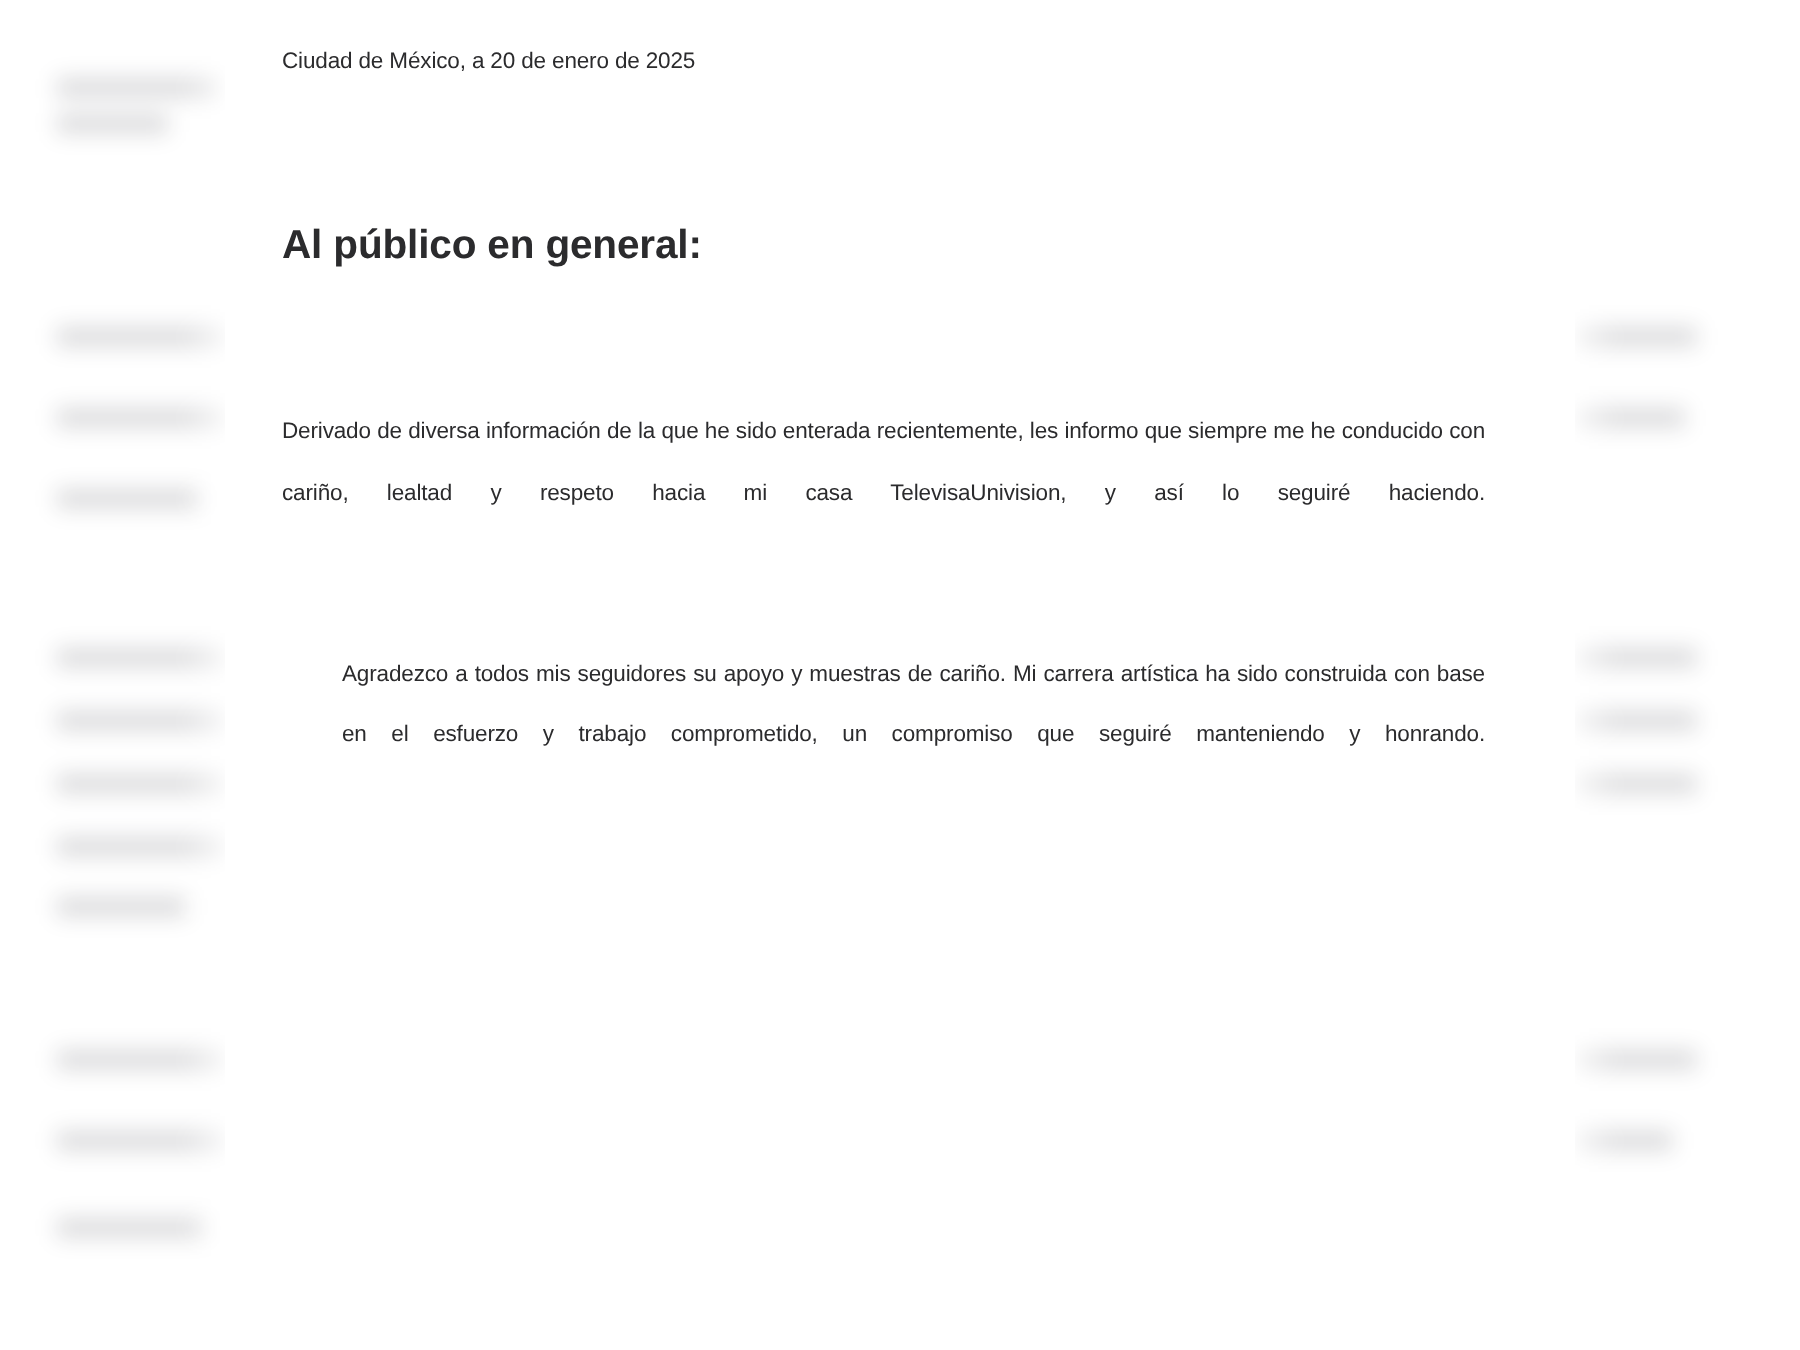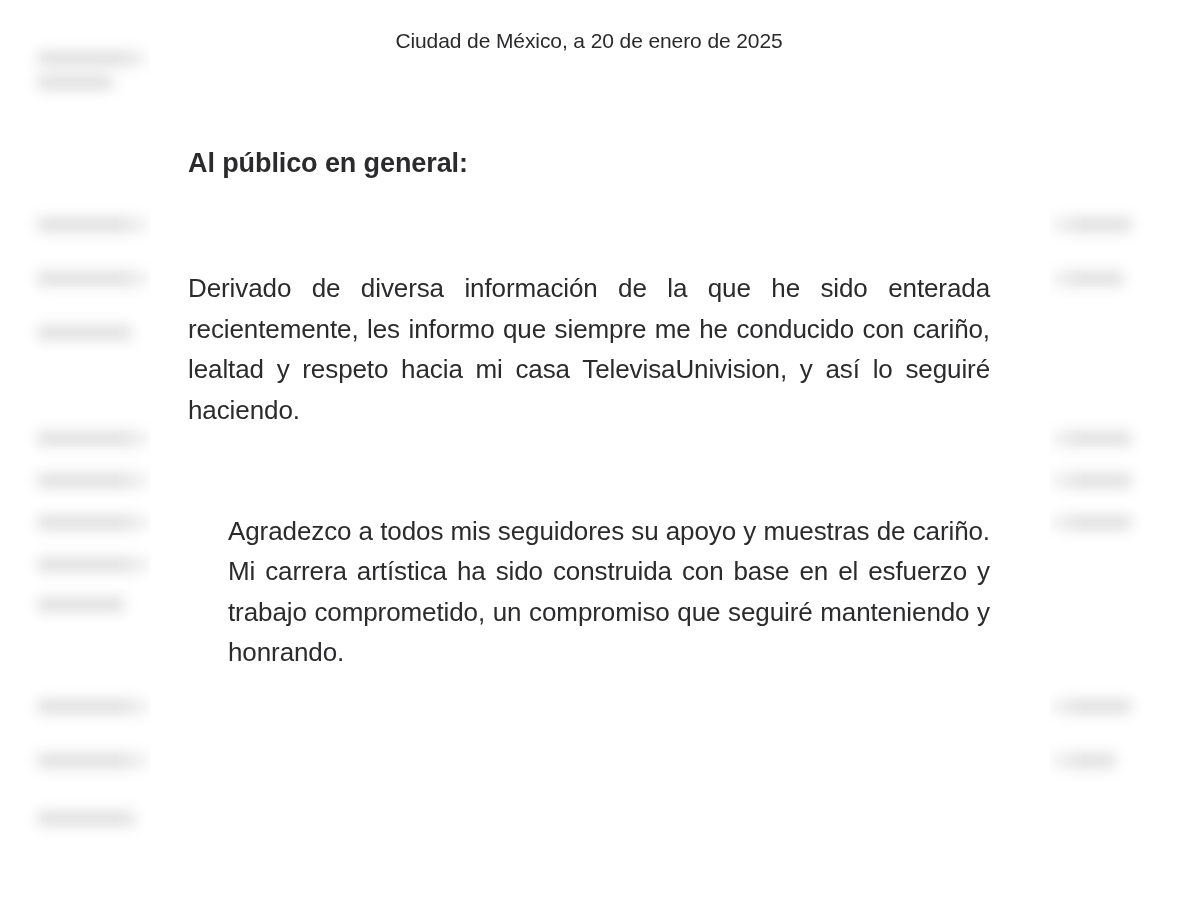--- a/index.html
+++ b/index.html
@@ -57,22 +57,22 @@
     width: 802px;
     height: 900px;
   }
 
   
   .date-line {
     position: absolute;
     top: 27px;
     left: 0;
     width: 802px;
-    text-align: center;
-    font-size: 21px;
+    text-align: left;
+    font-size: 15px;
     line-height: 28px;
     color: #2b2b2d;
     letter-spacing: -0.1px;
   }
 
   .salutation {
     position: absolute;
     top: 149px;
     left: 0;
     font-size: 27px;
@@ -85,21 +85,21 @@
   .body-block {
     position: absolute;
     top: 268px;
     left: 0;
     width: 802px;
   }
 
   .para {
     text-align: justify;
     text-justify: inter-word;
-    font-size: 26px;
+    font-size: 15px;
     line-height: 40.5px;
     color: #2b2b2d;
     letter-spacing: -0.1px;
     margin: 0 0 40px 0;
     white-space: pre-wrap;
   }
   .para:last-child { margin-bottom: 0; margin-left: 40px; }
   
   .para::after {
     content: "";

